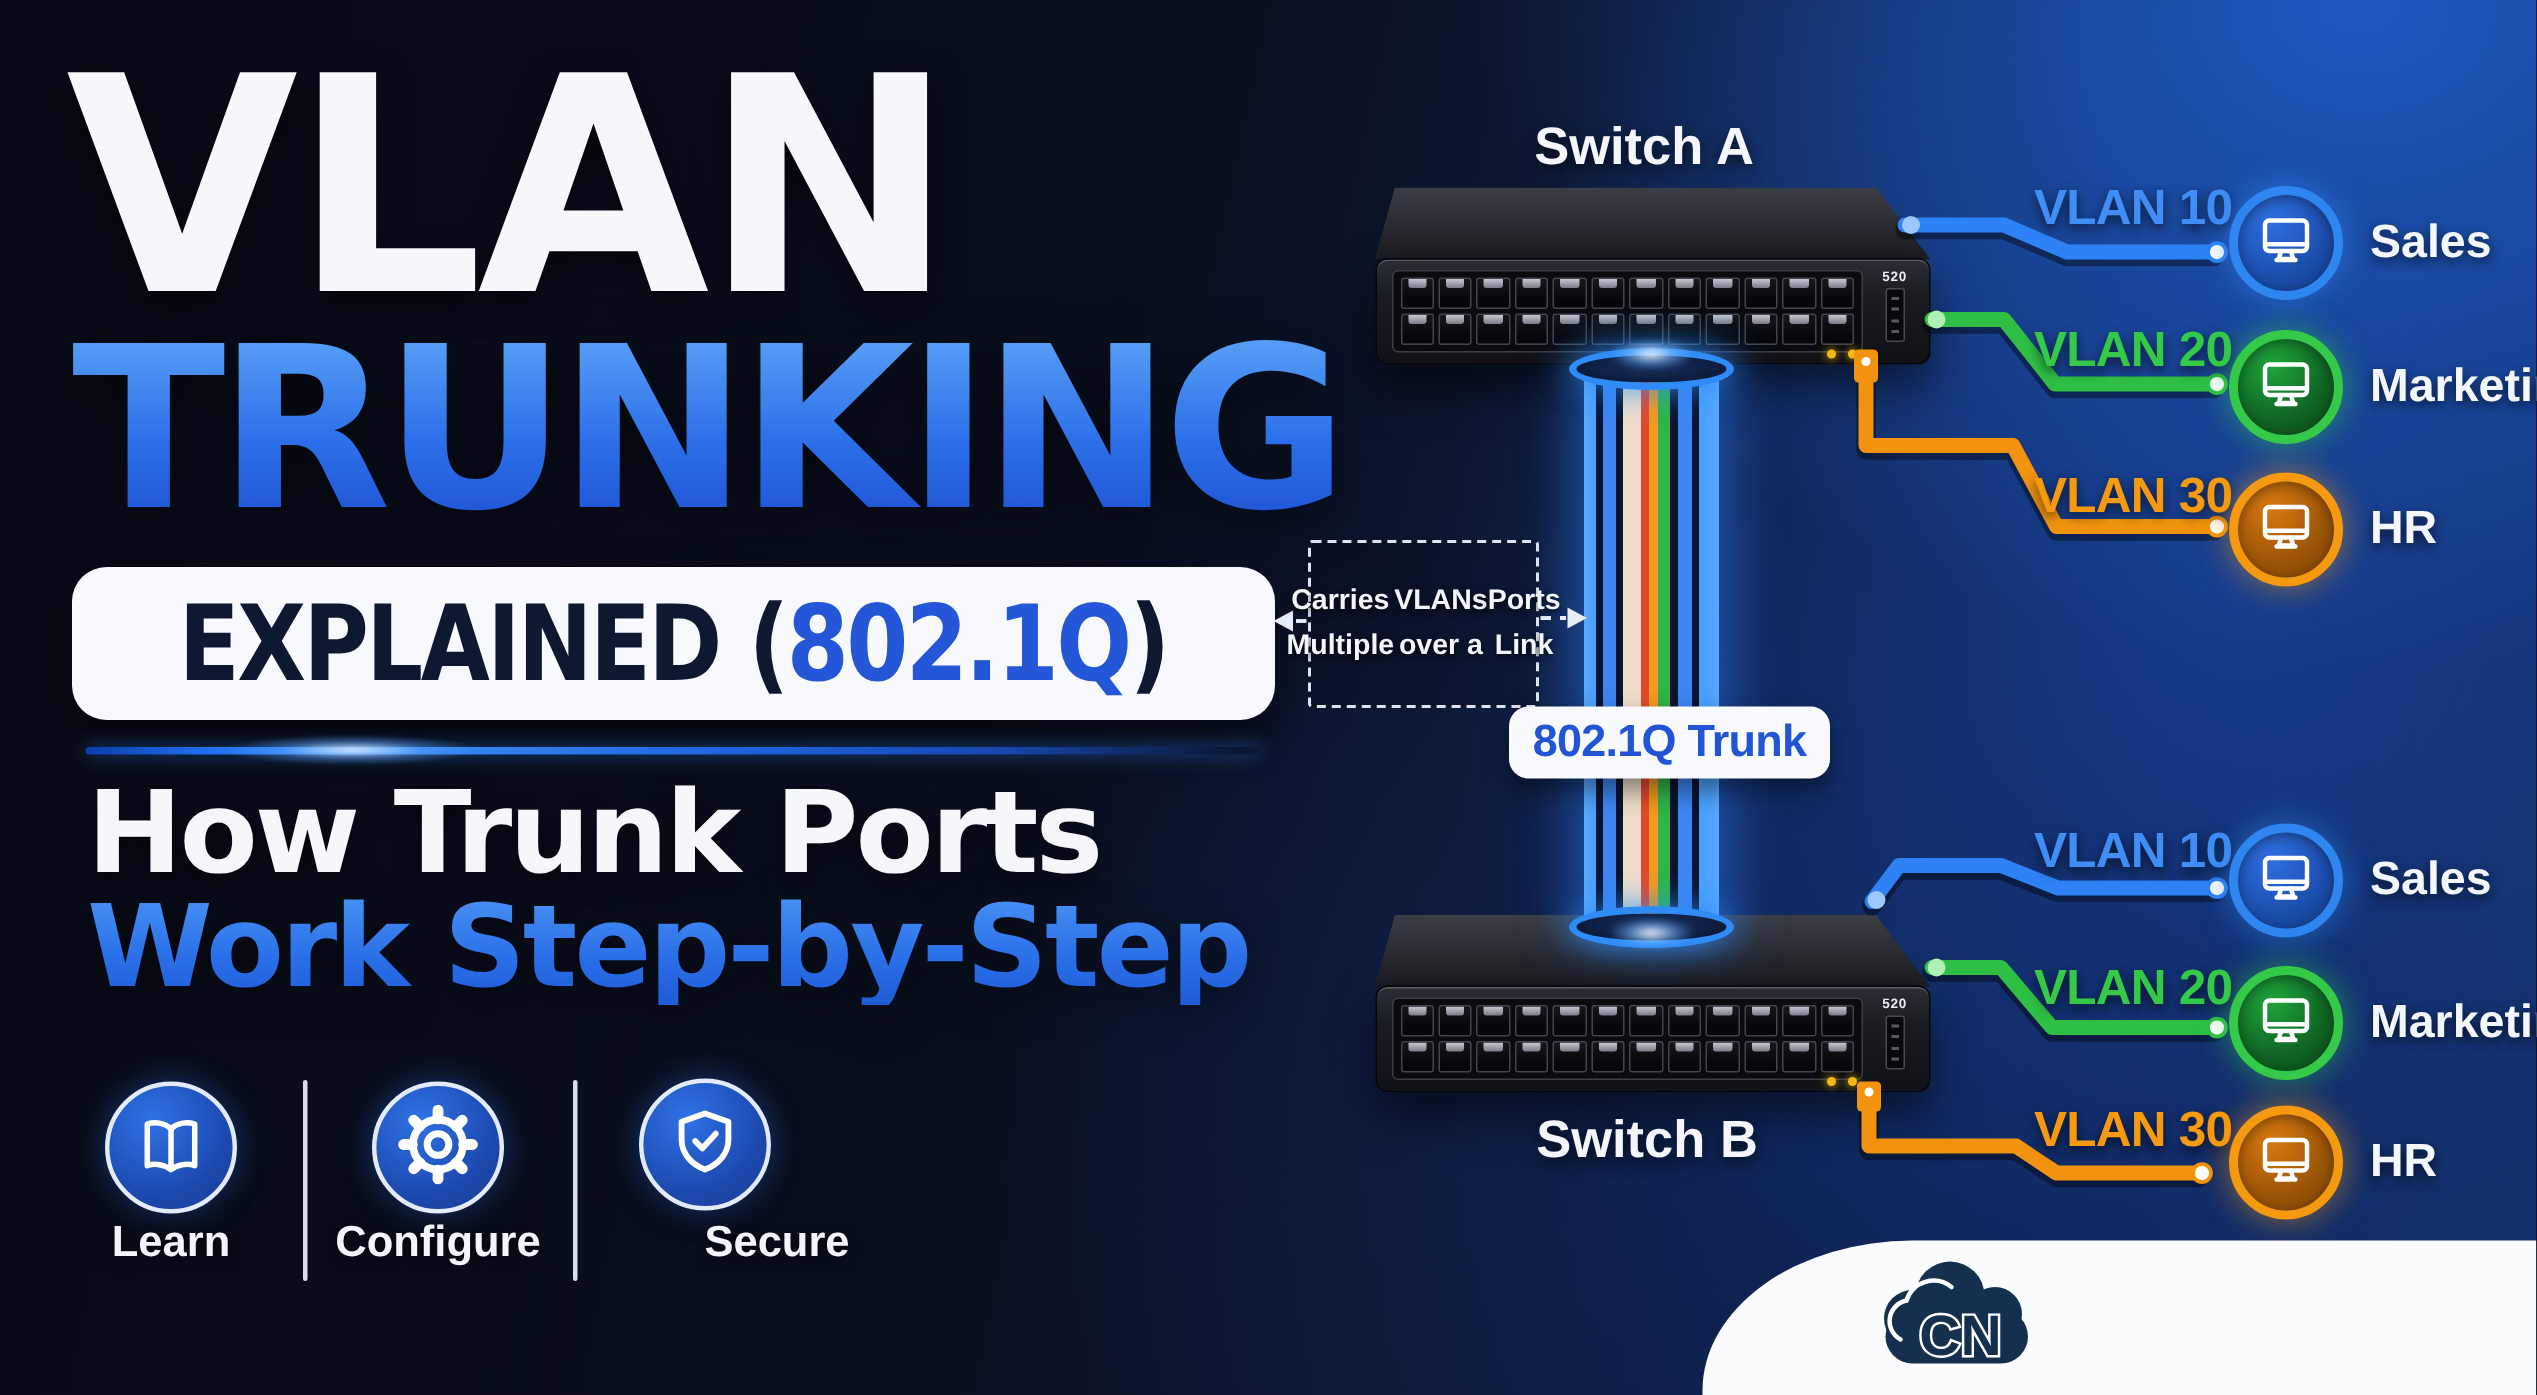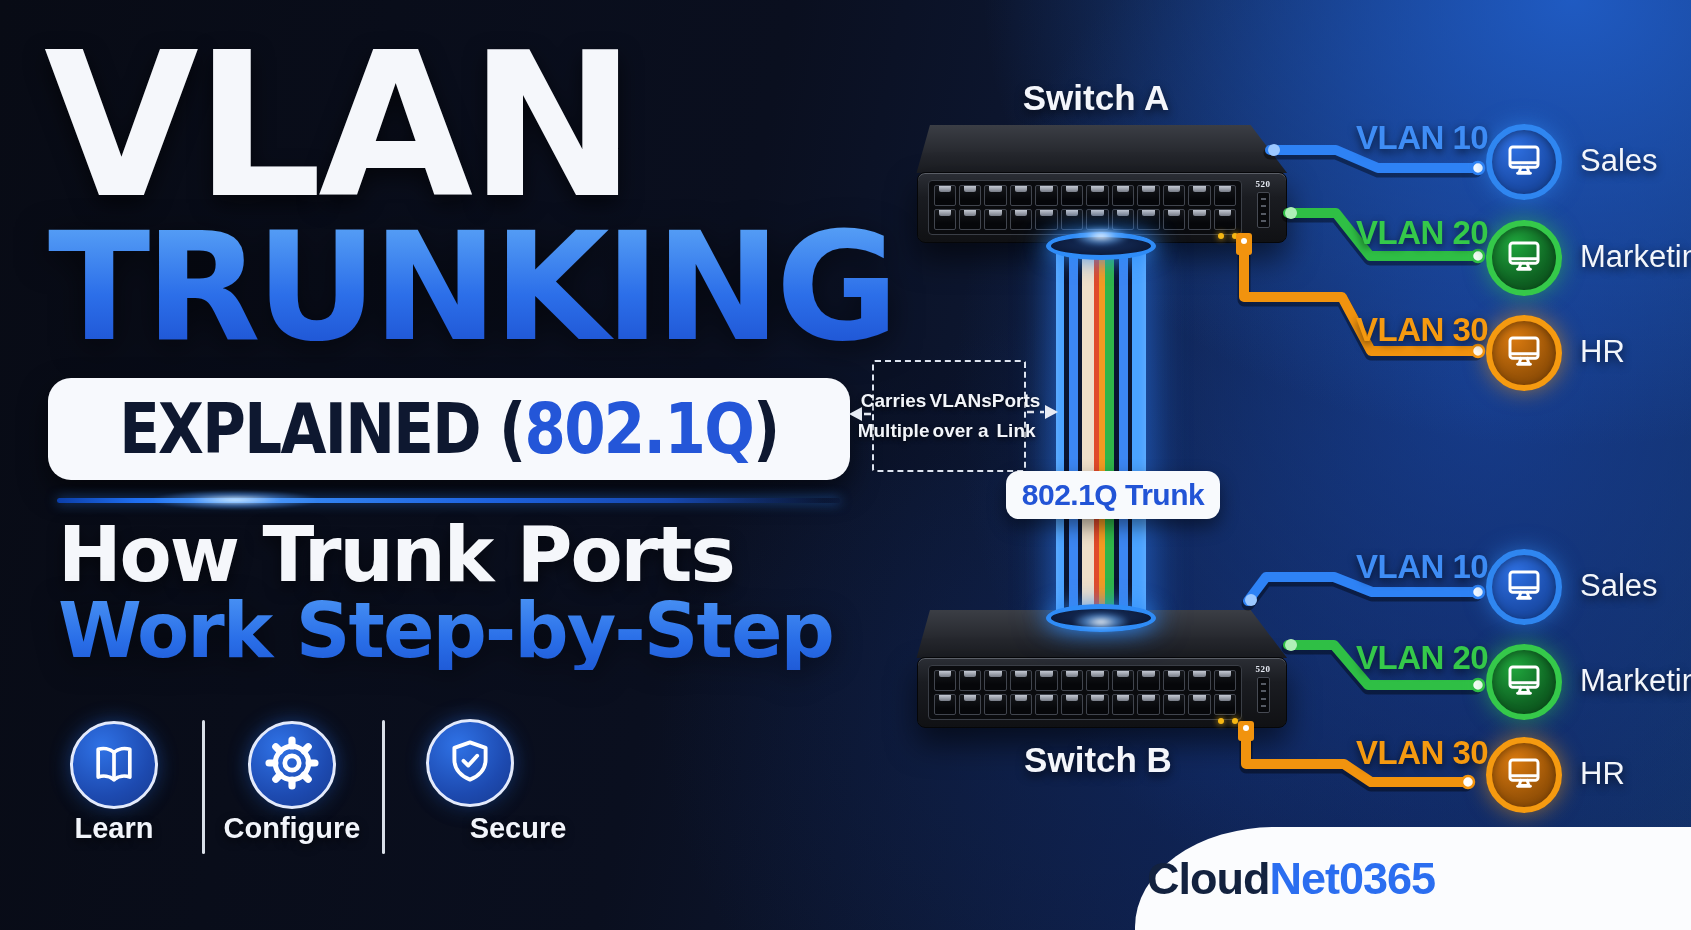--- a/index.html
+++ b/index.html
@@ -85,21 +85,21 @@
   }
   .portpanel{
     position:absolute; left:10px; top:7px; bottom:7px; right:44px;
     background:#0a0b0e; border:1px solid #3a3e46; border-radius:4px;
     display:grid; grid-template-columns:repeat(12,1fr); grid-template-rows:1fr 1fr;
     gap:3px; padding:4px 5px;
   }
   .port{ background:linear-gradient(180deg,#15171b,#06070a 70%); border:1px solid #41454e; border-radius:2px; position:relative; overflow:hidden; }
   .port::before{ content:""; position:absolute; top:0; left:4px; right:4px; height:6px;
     background:linear-gradient(180deg,#c4c9d3,#767b86); border-radius:0 0 2px 2px; }
-  .addon{ position:absolute; right:8px; top:6px; bottom:22px; width:30px;font-family:Liberation Serif, serif; }
+  .addon{ position:absolute; right:8px; top:6px; bottom:22px; width:30px; }
   .addon .badge{ font-size:9px; font-weight:bold; color:#e8ecf5; text-align:center; letter-spacing:.5px; }
   .addon .slot{ width:13px; height:36px; margin:3px auto 0; background:#08090c; border:1px solid #464a53; border-radius:2px;
     display:flex; flex-direction:column; align-items:center; justify-content:space-evenly; }
   .addon .slot i{ width:5px; height:2px; background:#555a64; }
   .led{ position:absolute; width:6px; height:6px; border-radius:50%; background:#f6b713; box-shadow:0 0 6px #f6b713; bottom:3px; }
   .switch-title{ width:200px; text-align:center; font-size:35px; font-weight:bold; color:#f4f6fb;
     text-shadow:0 4px 10px rgba(0,0,0,.65); }
 
   
   .trunk{
@@ -133,21 +133,21 @@
     border:2px dashed #dde4f0; border-radius:3px; background:rgba(7,11,24,.28);
     display:flex; align-items:center; justify-content:center;
     font-size:19px; font-weight:bold; color:#f2f5fa; line-height:1.58;
     text-shadow:0 2px 5px rgba(0,0,0,.7); text-align:center;
   }
 
   
   .vlan-label{ width:130px; text-align:center; font-size:33px; font-weight:bold; letter-spacing:-.5px;
     text-shadow:0 3px 8px rgba(0,0,0,.65); white-space:nowrap; }
   .c-blue{ color:#3f8df5; } .c-green{ color:#35c94a; } .c-orange{ color:#f59a10; }
-  .dept-label{ font-size:31px; font-weight:normal; color:#f3f6fb; text-shadow:0 3px 8px rgba(0,0,0,.65); white-space:nowrap; }
+  .dept-label{ font-size:31px; font-weight:bold; color:#f3f6fb; text-shadow:0 3px 8px rgba(0,0,0,.65); white-space:nowrap; }
 
   
   .ep{ width:76px; height:76px; border-radius:50%; display:flex; align-items:center; justify-content:center; }
   .ep.blue{ border:6px solid #2f86f0; background:radial-gradient(circle at 36% 28%, #2e6fe0 0%, #1c4fae 58%, #123a86 100%);
     box-shadow:0 0 22px rgba(47,134,240,.6), inset 0 2px 8px rgba(0,0,0,.35); }
   .ep.green{ border:6px solid #35c94a; background:radial-gradient(circle at 36% 28%, #1fa53c 0%, #0f6423 60%, #0a4718 100%);
     box-shadow:0 0 22px rgba(53,201,74,.55), inset 0 2px 8px rgba(0,0,0,.35); }
   .ep.orange{ border:6px solid #f59a10; background:radial-gradient(circle at 36% 28%, #d8790f 0%, #9a5407 60%, #7a4005 100%);
     box-shadow:0 0 22px rgba(245,154,16,.55), inset 0 2px 8px rgba(0,0,0,.35); }
 
@@ -433,16 +433,27 @@
           <path d="M10.2 16.2 L9.2 19.2 L14.8 19.2 L13.8 16.2"></path>
           <line x1="8.4" y1="19.6" x2="15.6" y2="19.6"></line>
         </svg></span>
   </div>
 
   <div class="abs dept-label" style="left:1580px; top:568px;">Sales</div>
   <div class="abs dept-label" style="left:1580px; top:663px;">Marketing</div>
   <div class="abs dept-label" style="left:1580px; top:756px;">HR</div>
 
   <div class="abs brand-panel">
-    <span class="brand-text"><span class="dark">Cloud</span><span class="blue">Net0365</span></span>
+    <span style="margin-left:110px;">
+      <svg width="120" height="86" viewBox="0 0 120 86">
+        <g fill="#15304f">
+          <circle cx="30" cy="46" r="19"></circle>
+          <circle cx="55" cy="31" r="23"></circle>
+          <circle cx="85" cy="43" r="18"></circle>
+          <rect x="12" y="40" width="95" height="36" rx="18"></rect>
+        </g>
+        <path d="M22 60 a14 14 0 0 1 4 -26 a 19 19 0 0 1 30 -9" fill="none" stroke="#ffffff" stroke-width="3" stroke-linecap="round"></path>
+        <text x="62" y="70" text-anchor="middle" font-family="Liberation Sans, sans-serif" font-weight="bold" font-size="38" fill="#15304f" stroke="#ffffff" stroke-width="3.2" paint-order="stroke" class="cn-mono">CN</text>
+      </svg>
+    </span>
   </div>
 
 </div>
 
 </body></html>

